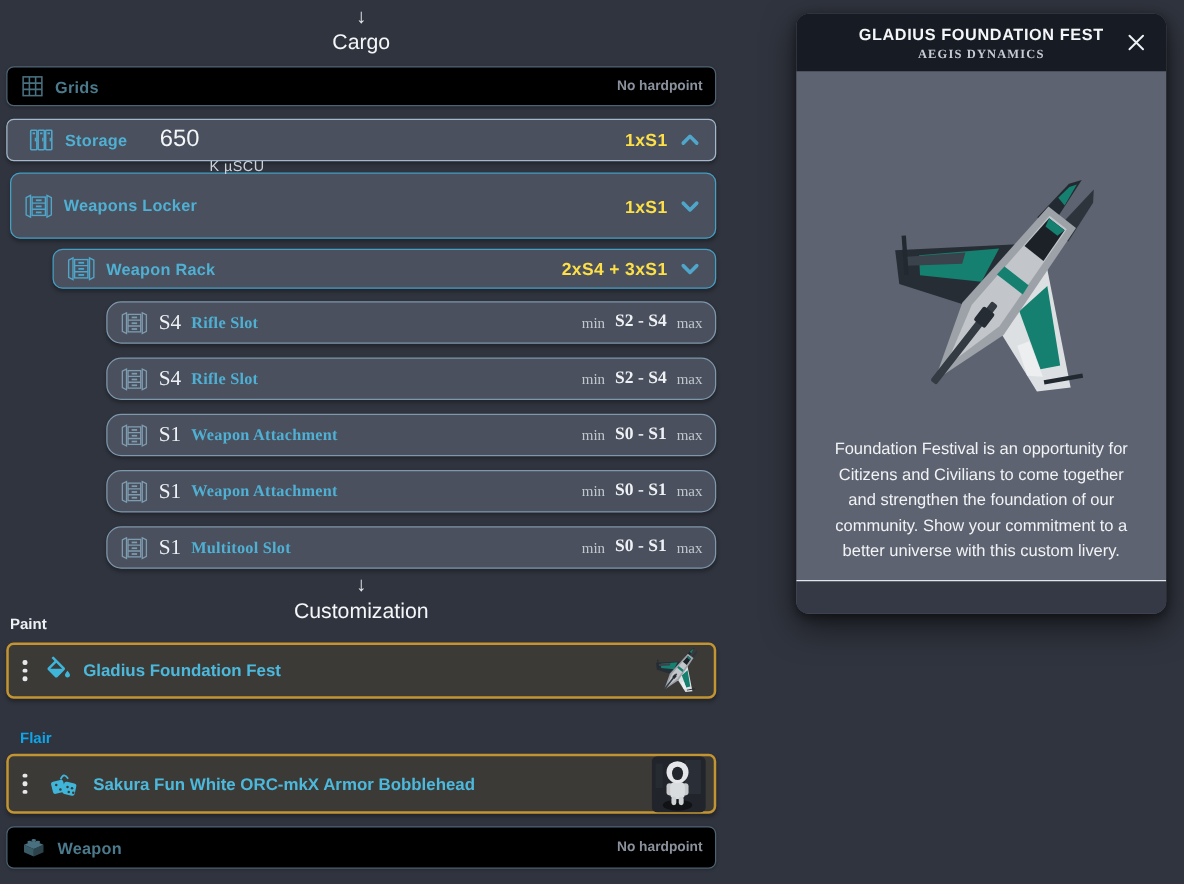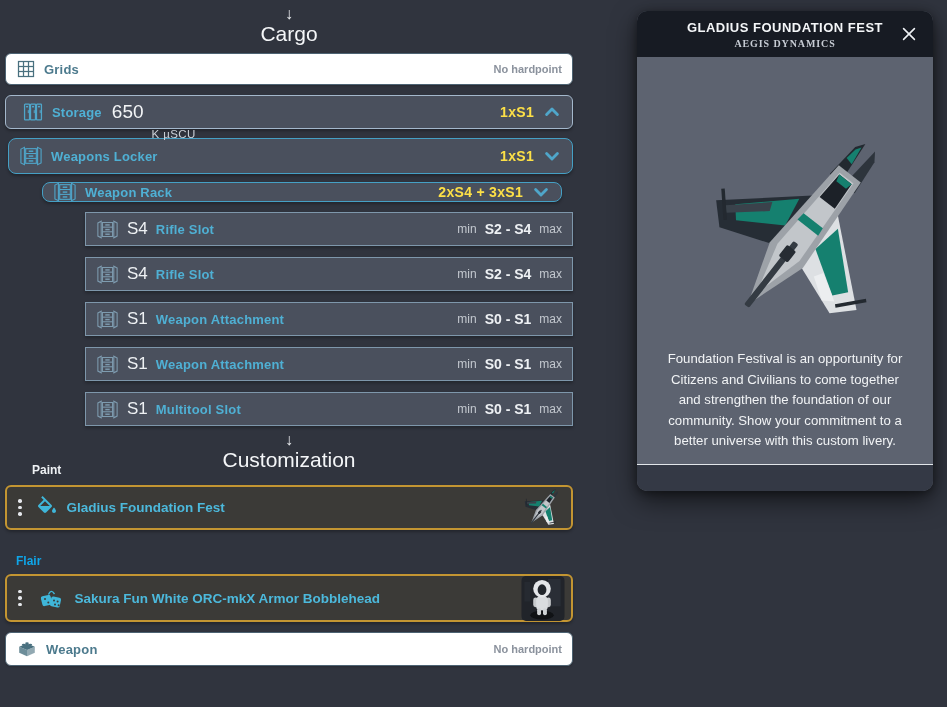--- a/index.html
+++ b/index.html
@@ -7,56 +7,56 @@
   body {
     position: relative;
     background: #30343e;
     font-family: "Liberation Sans", sans-serif;
     color: #eef1f4;
   }
   
   .left-col { position: absolute; left: 0; top: 0; width: 578px; }
   .section-head { position: relative; text-align: center; padding-top: 5px; }
   .section-head .arrow { font-size: 16px; line-height: 17px; color: #e8ebee; }
-  .section-head .title { font-size: 21px; line-height: 23px; color: #f4f6f8; }
+  .section-head .title { font-size: 17px; line-height: 23px; color: #f4f6f8; }
   .inline-label {
-    position: absolute; left: 32px; bottom: -6px;
+    position: absolute; left: 8px; bottom: -6px;
     font-size: 12px; font-weight: 700; color: #eef1f4; margin-top: 13px;
   }
   .row {
     display: flex; align-items: center; gap: 8px;
     padding: 0 10px; border: 1px solid transparent; border-radius: 6px;
     background: #4a505d; box-shadow: 0 2px 3px rgba(0,0,0,.28);
   }
   .row .right { margin-left: auto; display: flex; align-items: center; gap: 8px; }
   .icon { display: inline-flex; flex: 0 0 auto; }
   .icon svg { display: block; }
 
-  .row.disabled { background: #ffffff; border-color: #4d6373; box-shadow: 0 1px 2px rgba(0,0,0,.2); }
+  .row.disabled { background: #000000; border-color: #4d6373; box-shadow: 0 1px 2px rgba(0,0,0,.2); }
   .row.disabled .row-label { color: #4c7a8d; }
   .row.disabled .icon { color: #49707f; }
   .no-hardpoint { font-size: 11px; font-weight: 700; color: #8b929d; }
 
   .row-label { font-size: 13px; font-weight: 700; color: #4fb0d4; letter-spacing: .2px; }
   .hard-count { font-size: 14px; font-weight: 700; color: #fde047; letter-spacing: .3px; }
   .chev { width: 20px; height: 20px; }
   .chev.up svg { transform: rotate(180deg); }
   .chev.white { color: #e3e6ea; }
   .chev.cyan { color: #3ec6ea; }
 
   .row.grids   { margin: 8px 5px 0 5px;  height: 32px; }
   .row.storage { margin: 10px 5px 0 5px; height: 34px; border-color: #a4b8cc; border-radius: 6px; padding-left: 16px; }
-  .row.locker  { margin: 9px 5px 0 8px;  height: 36px; border-color: #45a0c5; border-radius: 8px; }
-  .row.rack    { margin: 8px 16px 0 42px; height: 20px; border-color: #45a0c5; border-radius: 8px; }
-  .row.slot    { margin: 10px 5px 0 85px; height: 34px; border-color: #7e97ab; border-radius: 0; }
+  .row.locker  { margin: 9px 5px 0 8px;  height: 53px; border-color: #45a0c5; border-radius: 8px; }
+  .row.rack    { margin: 8px 5px 0 42px; height: 32px; border-color: #45a0c5; border-radius: 8px; }
+  .row.slot    { margin: 10px 5px 0 85px; height: 34px; border-color: #7e97ab; border-radius: 12px; font-family: Liberation Serif, serif; }
   .row.slot + .row.slot { margin-top: 11px; }
 
   .row.storage .icon, .row.locker .icon, .row.rack .icon { color: #4fa6ca; }
   .row.slot .icon { color: #7e9cb0; }
-  .storage-value { font-size: 19px; color: #f3f5f7; margin-left: 2px; }
+  .storage-value { font-size: 19px; color: #f3f5f7; margin-left: 18px; }
   .storage-unit  { font-size: 11.5px; color: #ccd1d8; letter-spacing: .4px; margin-top: 44px; }
   .size-badge { font-size: 17px; color: #eef1f4; }
   .minmax  { font-size: 12px; color: #c3c8cf; }
   .range   { font-size: 14px; font-weight: 700; color: #eef1f4; }
 
   .flair-label-block { margin: 24px 0 0 16px; font-size: 12px; font-weight: 700; color: #0ea5e9; }
 
   .row.custom {
     margin: 14px 5px 0 5px; height: 45px;
     background: #3b3a37; border: 2px solid #c39532; border-radius: 6px;

